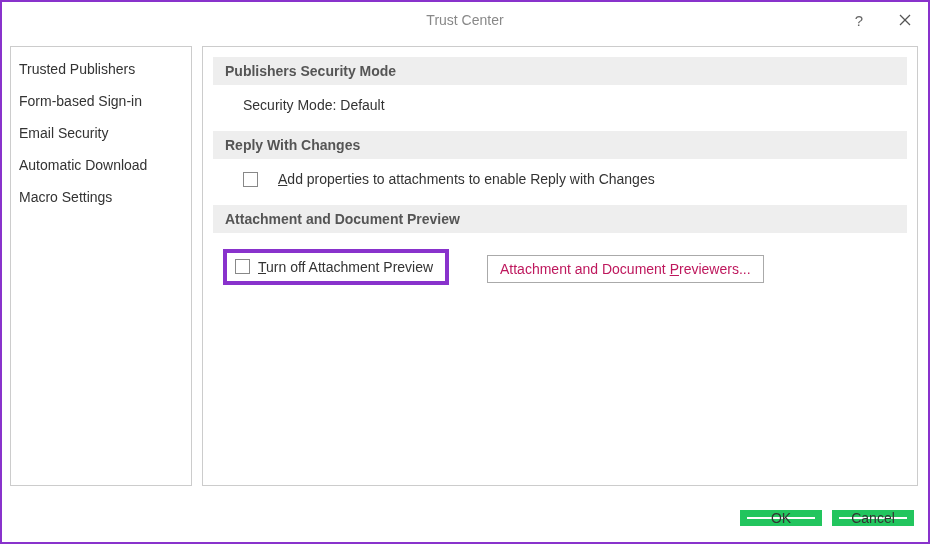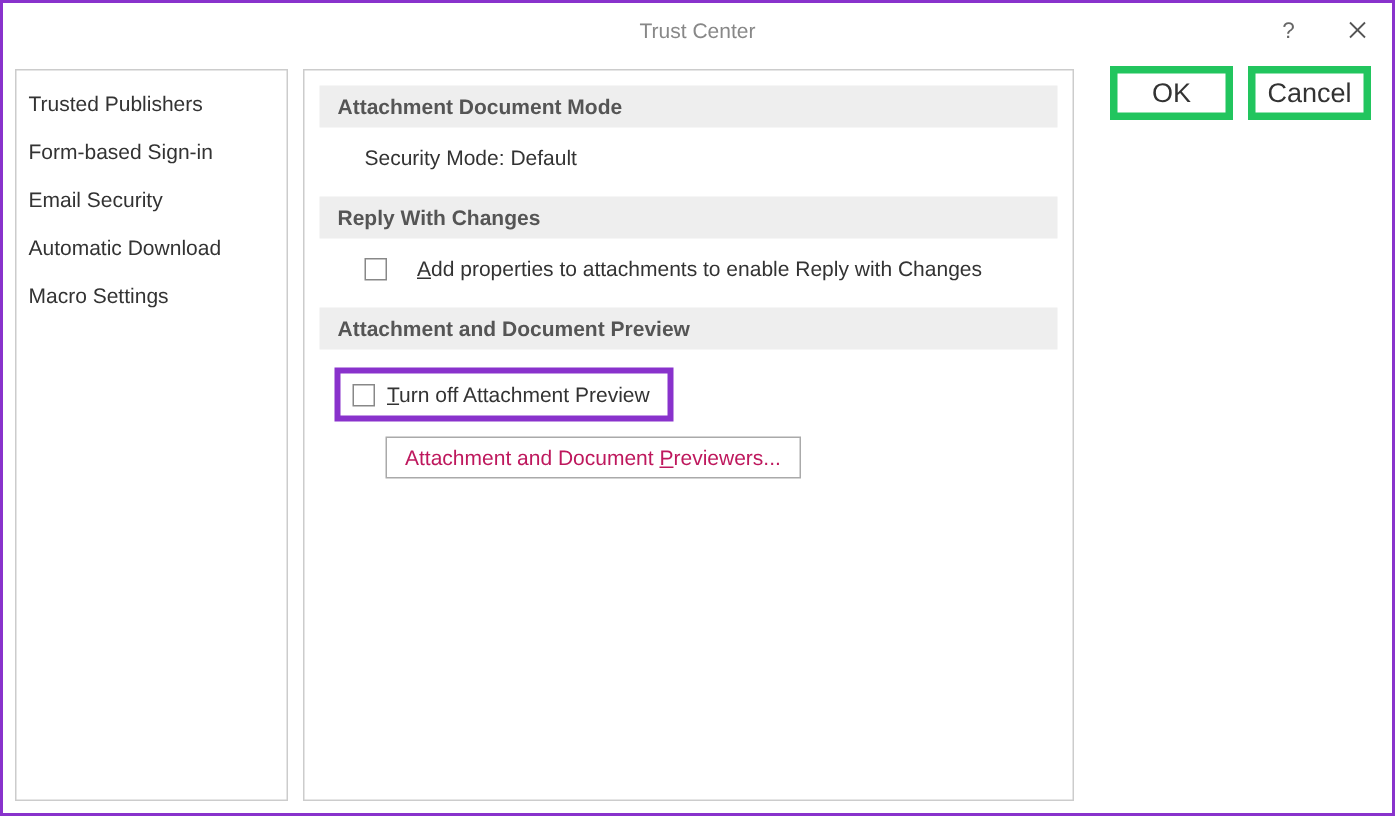--- a/index.html
+++ b/index.html
@@ -54,21 +54,21 @@
     }
     .title-btn.close svg {
       width: 12px;
       height: 12px;
       stroke: #555;
       stroke-width: 1.2;
     }
     .body {
       flex: 1;
       display: flex;
-      flex-direction: row;
+      flex-direction: column;
     }
     .main-area {
       flex: 1;
       display: flex;
       padding: 8px 10px 8px 8px;
       gap: 10px;
       overflow: hidden;
     }
     .sidebar {
       width: 182px;
@@ -140,24 +140,24 @@
     .footer {
       height: 48px;
       display: flex;
       justify-content: flex-end;
       align-items: center;
       padding: 0 14px;
       gap: 10px;
     }
     .footer-btn {
       width: 82px;
-      height: 36px;
-      border: 5px solid #22c55e;
-      background: #fff;
-      font-size: 18px;
+      height: 16px;
+      border: 7px solid #22c55e;
+      background: #fff;
+      font-size: 14px;
       color: #333;
       display: flex;
       align-items: center;
       justify-content: center;
     }
     .u {
       text-decoration: underline;
     }
   </style>
 </head>
@@ -183,21 +183,21 @@
       <div class="sidebar">
         <div class="sidebar-item">Trusted Publishers</div>
         <div class="sidebar-item">Form-based Sign-in</div>
         <div class="sidebar-item">Email Security</div>
         <div class="sidebar-item">Automatic Download</div>
         <div class="sidebar-item">Macro Settings</div>
       </div>
 
       <div class="content">
 
-        <div class="section-header">Attachment Document Mode</div>
+        <div class="section-header">Publishers Security Mode</div>
         <div class="section-body">
           <span>Security Mode: </span><span>Default</span>
         </div>
 
         <div class="section-header">Reply With Changes</div>
         <div class="section-body">
           <div class="checkbox-row">
             <div class="chk"></div>
             <span><span class="u">A</span><span>dd properties to attachments to enable Reply with Changes</span></span>
           </div>

